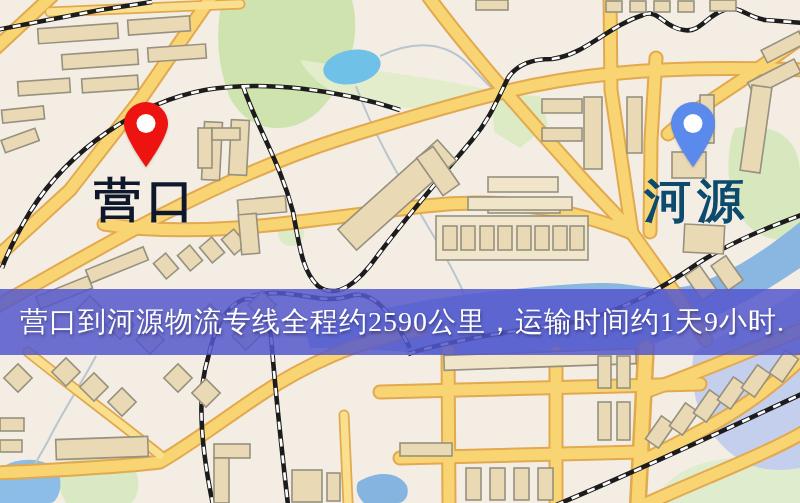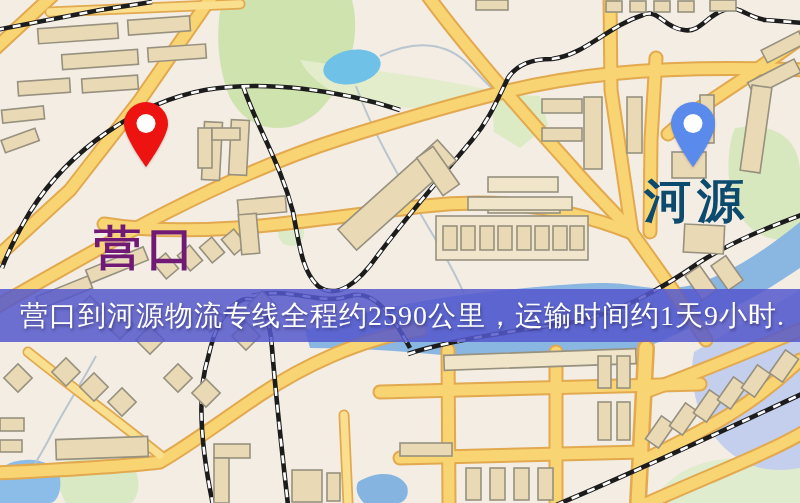--- a/index.html
+++ b/index.html
@@ -10,24 +10,24 @@
   }
   .map-wrap svg.basemap{position:absolute;left:0;top:0;display:block;}
   .pin{position:absolute;width:50px;height:68px;}
   .pin svg{display:block;width:100%;height:100%;filter:drop-shadow(0 1px 1px rgba(60,30,10,.25));}
   .pin-origin{left:121px;top:101px;}
   .pin-dest{left:668px;top:101px;}
   .city-label{
     position:absolute;font-size:47px;font-weight:700;line-height:1;
     letter-spacing:6px;white-space:nowrap;
   }
-  .label-origin{left:94px;top:176px;color:#701a75;text-shadow:0 1px 0 rgba(255,255,255,.25);margin-top:48px;}
+  .label-origin{left:94px;top:176px;color:#0f172a;text-shadow:0 1px 0 rgba(255,255,255,.25);}
   .label-dest{left:644px;top:177px;color:#0c4a6e;}
   .route-banner{
-    position:absolute;left:0;top:289px;width:800px;height:53px;
+    position:absolute;left:0;top:289px;width:800px;height:66px;
     background:rgba(85,88,205,0.85);
     display:flex;align-items:center;
     font-family:"Liberation Serif","DejaVu Serif",serif;
   }
   .route-banner .banner-text{
     color:#ffffff;font-size:28px;padding-left:20px;letter-spacing:1px;
     text-shadow:1px 2px 3px rgba(25,25,70,.5);white-space:nowrap;
   }
 </style>
 </head>

